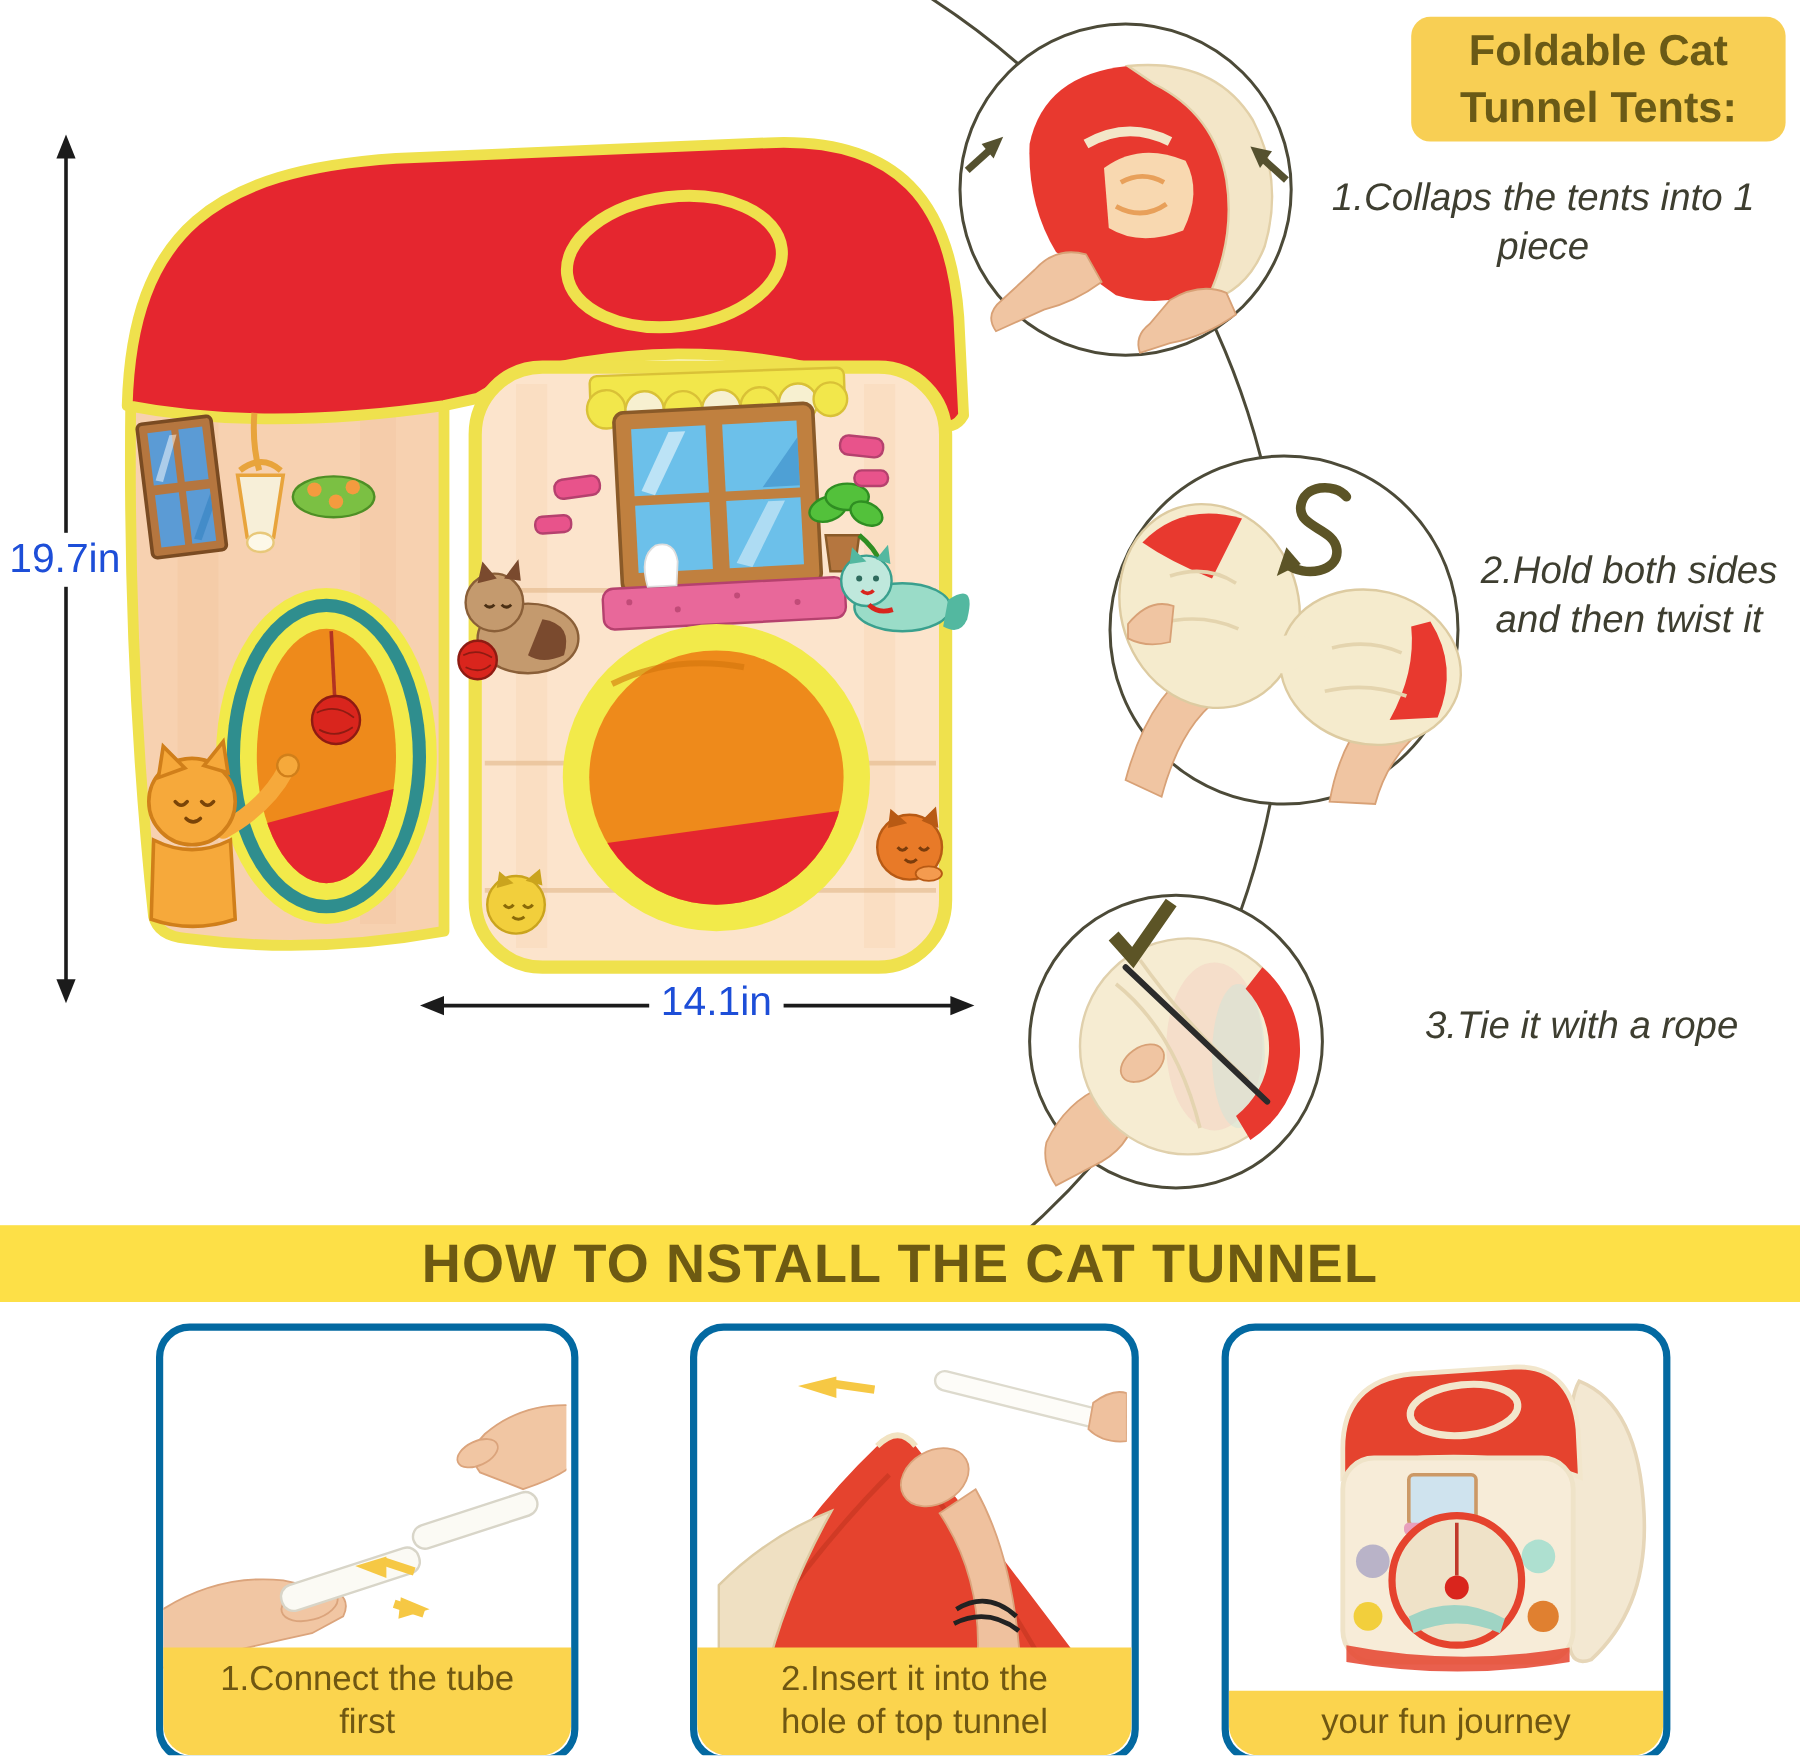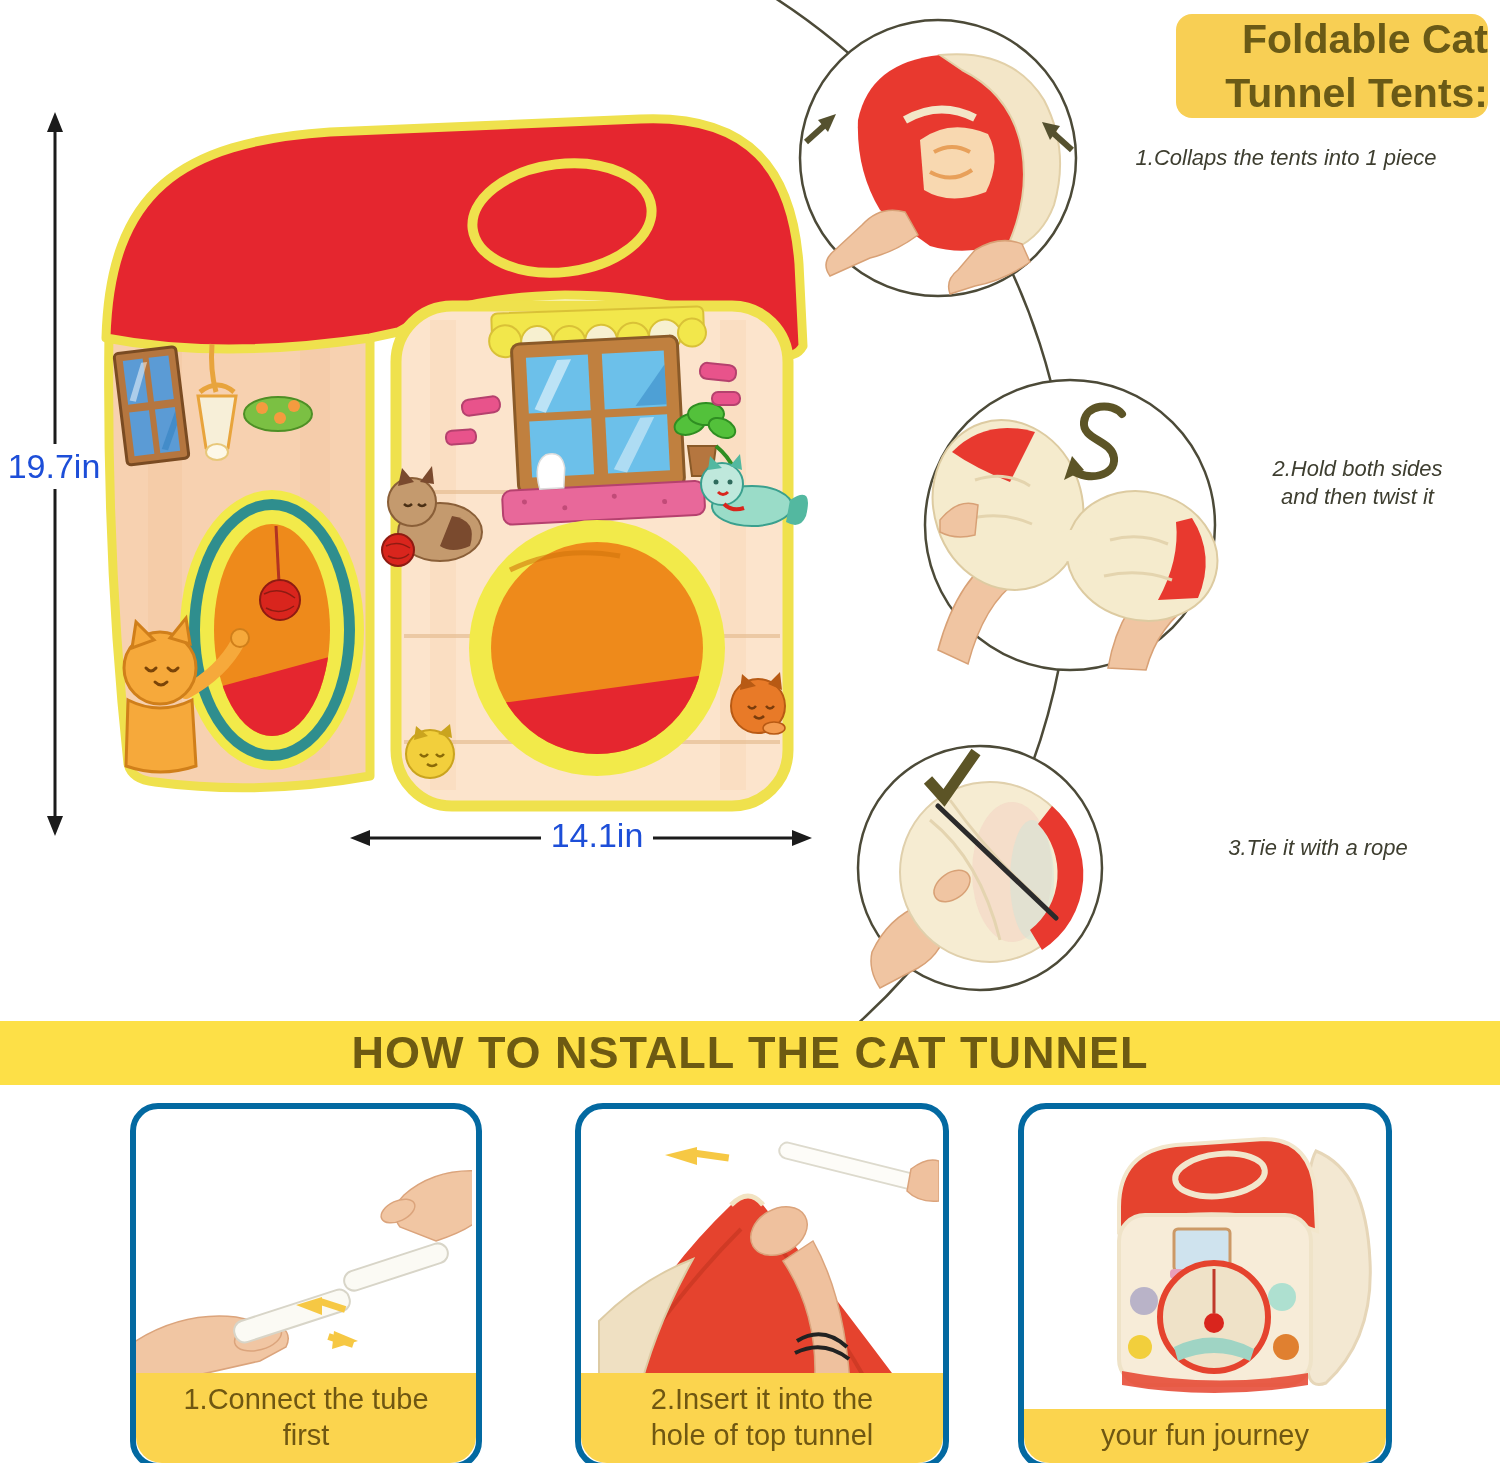--- a/index.html
+++ b/index.html
@@ -1,22 +1,22 @@
 <!DOCTYPE html>
 <html><head>
 <meta charset="utf-8">
 <style>
   html,body{margin:0;padding:0;background:#ffffff;}
   .canvas{position:relative;width:1500px;height:1463px;background:#fff;overflow:hidden;
           font-family:"Liberation Sans",sans-serif;}
   .abs{position:absolute;}
   .title-box{left:1176px;top:14px;width:312px;height:104px;background:#f8cf54;border-radius:16px;
-             display:flex;align-items:center;justify-content:center;text-align:right;
-             font-weight:bold;font-size:41px;line-height:1.32;color:#6a5a16;}
-  .fold-step{font-style:italic;font-size:22px;color:#3e3e30;line-height:1.28;text-align:center;}
+             display:flex;align-items:center;justify-content:center;text-align:center;
+             font-weight:bold;font-size:36px;line-height:1.32;color:#6a5a16;}
+  .fold-step{font-style:italic;font-size:32px;color:#3e3e30;line-height:1.28;text-align:center;}
   .dim-label{font-size:34px;color:#1d4ed8;background:#fff;text-align:center;padding:3px 2px;}
   .banner{left:0;top:1021px;width:1500px;height:64px;background:#fde047;display:flex;
           align-items:center;justify-content:center;font-weight:bold;font-size:45px;
           letter-spacing:1px;color:#6d5a12;}
   .panel{top:1103px;height:354px;background:#fff;border:6px solid #0369a1;border-radius:28px;overflow:hidden;}
   .panel svg{display:block;}
   .caption{position:absolute;left:0;right:0;bottom:0;background:#fbd44e;color:#6f5712;
            text-align:center;font-size:29px;line-height:1.25;padding:8px 26px 10px 26px;
            border-radius:0 0 26px 26px;}
   .cap-line{display:block;}

